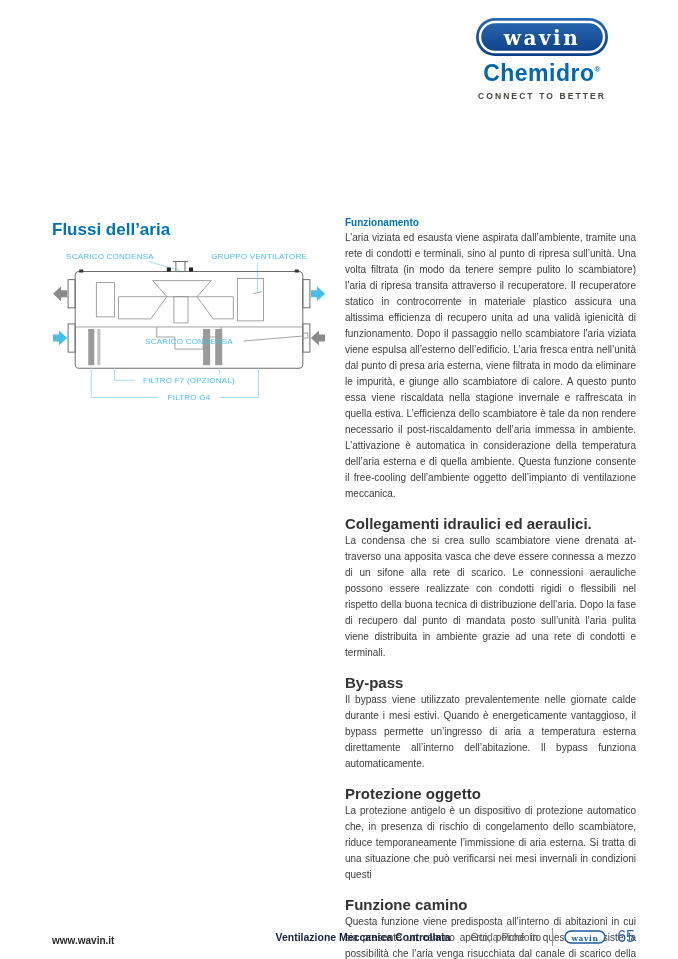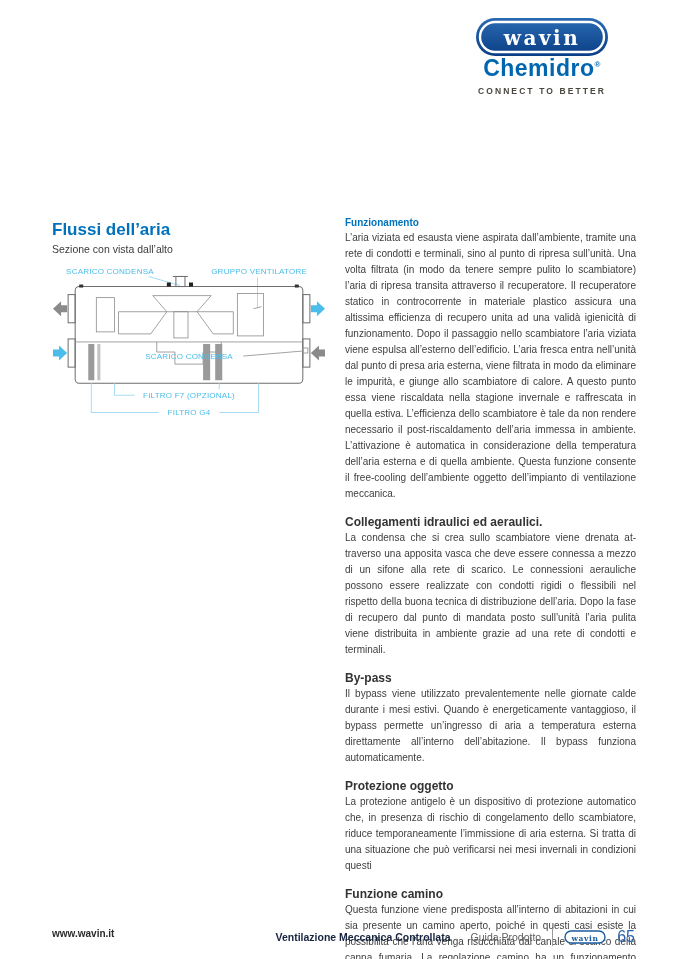--- a/index.html
+++ b/index.html
@@ -8,47 +8,47 @@
     --line:#6e6e6e; --leader:#a9ddf3;
   }
   *{margin:0;padding:0;box-sizing:border-box}
   html,body{background:#fff}
   body{font-family:"Liberation Sans","DejaVu Sans",sans-serif;color:var(--ink)}
   .page{position:relative;width:668px;height:959px;background:#fff;overflow:hidden}
 
   
   .brand{position:absolute;top:17px;right:55px;width:142px;text-align:center}
   .brand .wavin-svg{display:block;margin:0 auto}
-  .chemidro{font-size:23px;font-weight:bold;letter-spacing:.5px;
+  .chemidro{margin-top:5px;font-size:23px;font-weight:bold;letter-spacing:.5px;
     color:var(--chemidro-blue);line-height:1}
   .chemidro .reg{font-size:8px;vertical-align:super;font-weight:bold}
   .tagline{margin-top:6px;font-size:8.5px;font-weight:bold;letter-spacing:2.1px;
     color:#48463f;white-space:nowrap}
 
   
   .left-col{position:absolute;left:52px;top:220px;width:274px}
   .left-title{font-size:17px;font-weight:bold;color:var(--accent)}
   .left-sub{font-size:10.5px;color:#3c3c3c;margin-top:3px}
   .diagram{display:block;margin-top:8px}
   .dlabel{font-size:8px;fill:var(--cyan);letter-spacing:.2px}
   .leader{stroke:var(--leader);stroke-width:1;fill:none}
   .uline{stroke:var(--line);stroke-width:1;fill:none}
   .uline-thin{stroke:#8d8d8d;stroke-width:.8;fill:none}
 
   
   .right-col{position:absolute;left:345px;top:217px;width:291px}
   .sect{margin-bottom:13px}
   .sect.gap-lg{margin-top:9px}
-  .sect h3{font-size:12px;font-weight:bold;color:#333;margin-bottom:1px}
+  .sect h3{font-size:15px;font-weight:bold;color:#333;margin-bottom:1px}
   .sect h3.accent{font-size:10px;color:var(--accent);margin-bottom:2px}
   .sect p{font-size:10px;line-height:16px;text-align:justify;color:var(--ink)}
 
   
   .footer{position:absolute;left:52px;right:33px;bottom:13px;display:flex;
-    justify-content:space-between;align-items:flex-start}
+    justify-content:space-between;align-items:flex-end}
   .footer .site{font-size:10px;font-weight:bold;color:#2b2b2b}
   .footer .right-group{display:flex;align-items:center;gap:11px}
   .footer .doc-title{font-size:10.5px;font-weight:bold;color:#16233f}
   .footer .doc-sub{font-size:10.5px;color:#5f5f5f;font-weight:normal;margin-left:20px}
   .footer .divider{width:1px;height:18px;background:#9a9a9a}
   .footer .pagenum{font-size:16px;font-weight:normal;color:var(--footer-blue)}
 </style>
 </head>
 <body>
 
@@ -65,21 +65,20 @@
       <rect x="1" y="1" width="132" height="38" rx="19" fill="url(#wg)"></rect>
       <rect x="5" y="5" width="124" height="30" rx="15" fill="none" stroke="#ffffff" stroke-width="2.4"></rect>
       <text x="67" y="28" text-anchor="middle" fill="#ffffff" font-family="DejaVu Serif, serif" font-weight="bold" font-size="20" letter-spacing="2.5">wavin</text>
     </svg>
     <div class="chemidro"><span>Chemidro</span><span class="reg">®</span></div>
     <div class="tagline">CONNECT TO BETTER</div>
   </div>
 
   <div class="left-col">
     <div class="left-title">Flussi dell’aria</div>
-    <div class="left-sub">Sezione con vista dall’alto</div>
 
     <svg class="diagram" width="274" height="172" viewBox="0 0 272 170">
 
       <text class="dlabel" x="14" y="11">SCARICO CONDENSA</text>
       <text class="dlabel" x="158" y="11">GRUPPO VENTILATORE</text>
 
       <path class="leader" d="M96,13 L127,22"></path>
       <path class="leader" d="M204,14 L204,44"></path>
       <path class="uline-thin" d="M200,45 L208,43"></path>
 

